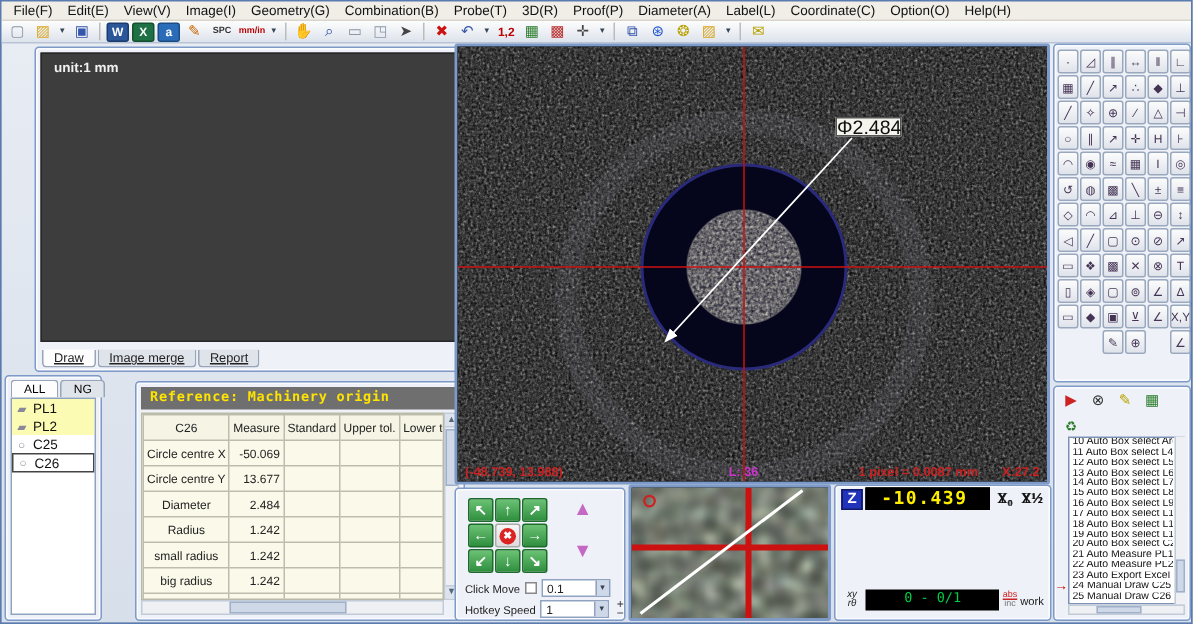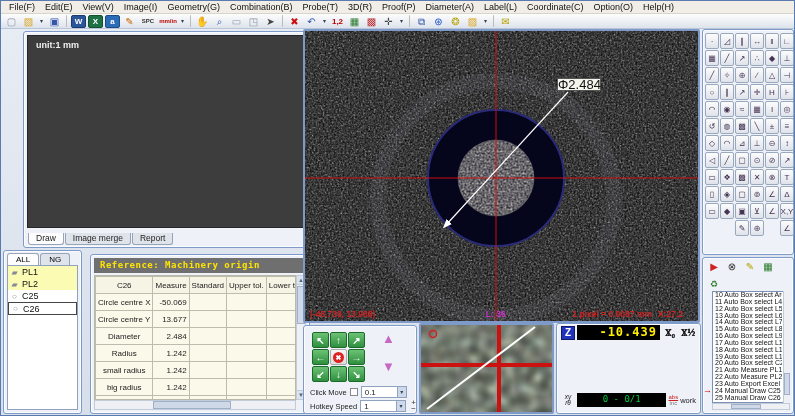--- a/index.html
+++ b/index.html
@@ -34,24 +34,24 @@
   #toolbar .tbi.badge-a{background:#2b6cb8;color:#fff;font-size:8px;font-weight:bold;border:1px solid #1d4c85;}
   
   .panel{position:absolute;background:#eef1f8;border:1px solid #7d9ac8;border-radius:3px;
     box-shadow:inset 0 0 0 1px #fbfcfe;}
   
   #draw-panel{left:2px;top:30px;width:296px;height:217px;margin-left:20px;}
   #draw-canvas{position:absolute;left:3px;top:3px;width:288px;height:193px;background:#3d3d3d;border:1px solid #262626;}
   #unit-label{position:absolute;left:8px;top:4px;color:#f0f0f0;font-size:9px;font-weight:bold;}
   .tabrow{position:absolute;left:4px;bottom:2px;display:flex;gap:1px;}
   .tab{font-size:8.5px;line-height:11px;padding:0 7px;border:1px solid #98a4b8;border-top:none;
-    background:#dfe3ea;border-radius:0 0 3px 3px;color:#222;cursor:default;}
+    background:#dfe3ea;border-radius:0 0 3px 3px;color:#222;cursor:default;text-decoration:underline;}
   .tab.active{background:#fdfdfd;}
   
-  #feature-panel{left:2px;top:249px;width:79px;height:164px;}
+  #feature-panel{left:2px;top:249px;width:65px;height:164px;}
   .toptabs{position:absolute;left:3px;top:2px;display:flex;gap:1px;}
   .toptab{font-size:8px;line-height:11px;padding:0 8px;border:1px solid #98a4b8;border-bottom:none;
     background:#dfe3ea;border-radius:3px 3px 0 0;}
   .toptab.active{background:#fdfdfd;}
   #feature-list{position:absolute;left:3px;top:14px;right:3px;bottom:3px;background:#fff;border:1px solid #8fa3c0;overflow:hidden;}
   .feat-row{display:flex;align-items:center;height:12px;font-size:9px;padding-left:2px;gap:3px;color:#111;}
   .feat-row .ficon{font-size:8px;color:#889;width:9px;text-align:center;}
   .feat-row.hl{background:#fbfbb4;}
   .feat-row.selected{border:1px solid #444;height:13px;}
   
@@ -74,21 +74,21 @@
   
   #camera{position:absolute;left:302px;top:28px;width:397px;height:294px;background:#000;
     border:2px solid #7d9ac8;border-radius:2px;overflow:hidden;}
   #camera svg{position:absolute;left:0;top:0;}
   #dim-label{position:absolute;left:252px;top:47px;width:44px;height:13px;background:#f4f4ec;
     border:1px solid #555;font-size:13px;line-height:11px;text-align:center;color:#111;}
   .cam-text{position:absolute;bottom:2px;font-size:8.5px;font-weight:bold;}
   #cam-pos{left:5px;color:#cc2222;}
   #cam-l{left:46%;color:#cc33cc;}
   #cam-scale{right:46px;color:#cc2222;}
-  #cam-zoom{right:15px;color:#cc2222;}
+  #cam-zoom{right:5px;color:#cc2222;}
   
   #nav-panel{left:302px;top:324px;width:114px;height:89px;}
   #arrow-pad{position:absolute;left:8px;top:6px;width:54px;display:grid;grid-template-columns:repeat(3,17px);grid-auto-rows:16px;gap:1px;}
   .nav-btn{display:flex;align-items:center;justify-content:center;font-size:10px;font-weight:bold;color:#fff;
     background:linear-gradient(#6cc274,#2f8f3f);border:1px solid #1c6b2a;border-radius:2px;cursor:pointer;}
   .nav-btn.stop{background:linear-gradient(#f6f6f6,#dcdcdc);border:1px solid #aaa;color:#fff;}
   .nav-btn.stop .dot{width:11px;height:11px;border-radius:50%;background:#d22;color:#fff;font-size:7px;line-height:11px;text-align:center;}
   .pink-tri{position:absolute;left:78px;font-size:13px;color:#c468c4;line-height:10px;cursor:pointer;}
   #tri-up{top:8px;} #tri-down{top:36px;}
   .nav-row{position:absolute;left:6px;display:flex;align-items:center;gap:3px;font-size:7.5px;color:#222;}
@@ -98,21 +98,21 @@
   .mini-select .da{width:9px;height:10px;background:#cfd8e8;border-left:1px solid #8fa3c0;font-size:6px;text-align:center;line-height:10px;color:#345;}
   #pm{display:flex;flex-direction:column;font-size:8px;line-height:6px;color:#333;margin-left:2px;}
   
   #magnifier{position:absolute;left:418px;top:322px;width:135px;height:91px;border:2px solid #7d9ac8;border-radius:2px;background:#222;overflow:hidden;}
   
   #dro-panel{left:555px;top:322px;width:145px;height:91px;}
   .dro-row{position:absolute;left:4px;right:4px;height:17px;display:flex;align-items:center;gap:2px;}
   .axis-badge{width:14px;height:14px;background:#2233bb;color:#fff;font-size:10px;font-weight:bold;
     display:flex;align-items:center;justify-content:center;border:1px solid #111a66;}
   .dro-display{flex:1;height:15px;background:#000;color:#00dd00;font-family:"DejaVu Sans Mono",monospace;
-    font-size:12px;font-weight:bold;text-align:right;line-height:14px;padding-right:3px;letter-spacing:1px;}
+    font-size:12px;font-weight:bold;text-align:right;line-height:14px;padding-right:15px;letter-spacing:1px;}
   .dro-row.yellow .dro-display{color:#ffee00;}
   .dro-btn{font-family:"Liberation Serif",serif;font-size:10px;color:#111;width:16px;text-align:center;cursor:pointer;}
   #dro-bottom{position:absolute;left:4px;right:4px;bottom:5px;height:16px;display:flex;align-items:center;gap:2px;}
   #mode-label{width:14px;font-family:"Liberation Serif",serif;font-style:italic;font-size:6.5px;line-height:6px;text-align:center;color:#222;}
   #counter-display{flex:1;height:14px;background:#000;color:#00cc44;font-family:"DejaVu Sans Mono",monospace;font-size:9px;text-align:center;line-height:13px;}
   #absinc{font-size:6px;line-height:6px;text-align:center;}
   #absinc .a{color:#c22;text-decoration:underline;}
   #absinc .i{color:#777;}
   #work-label{font-size:7.5px;color:#222;}
   

